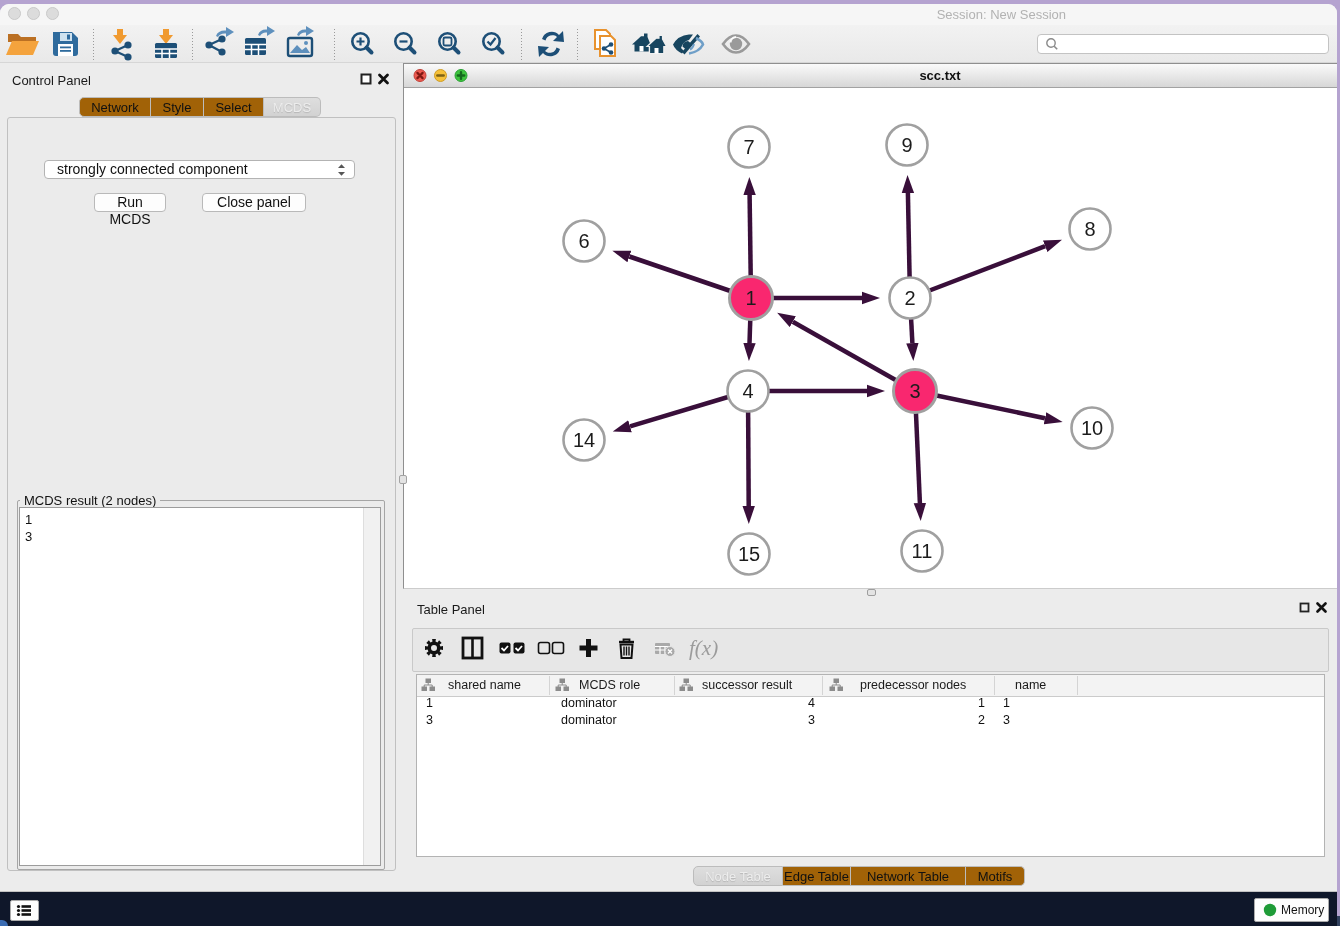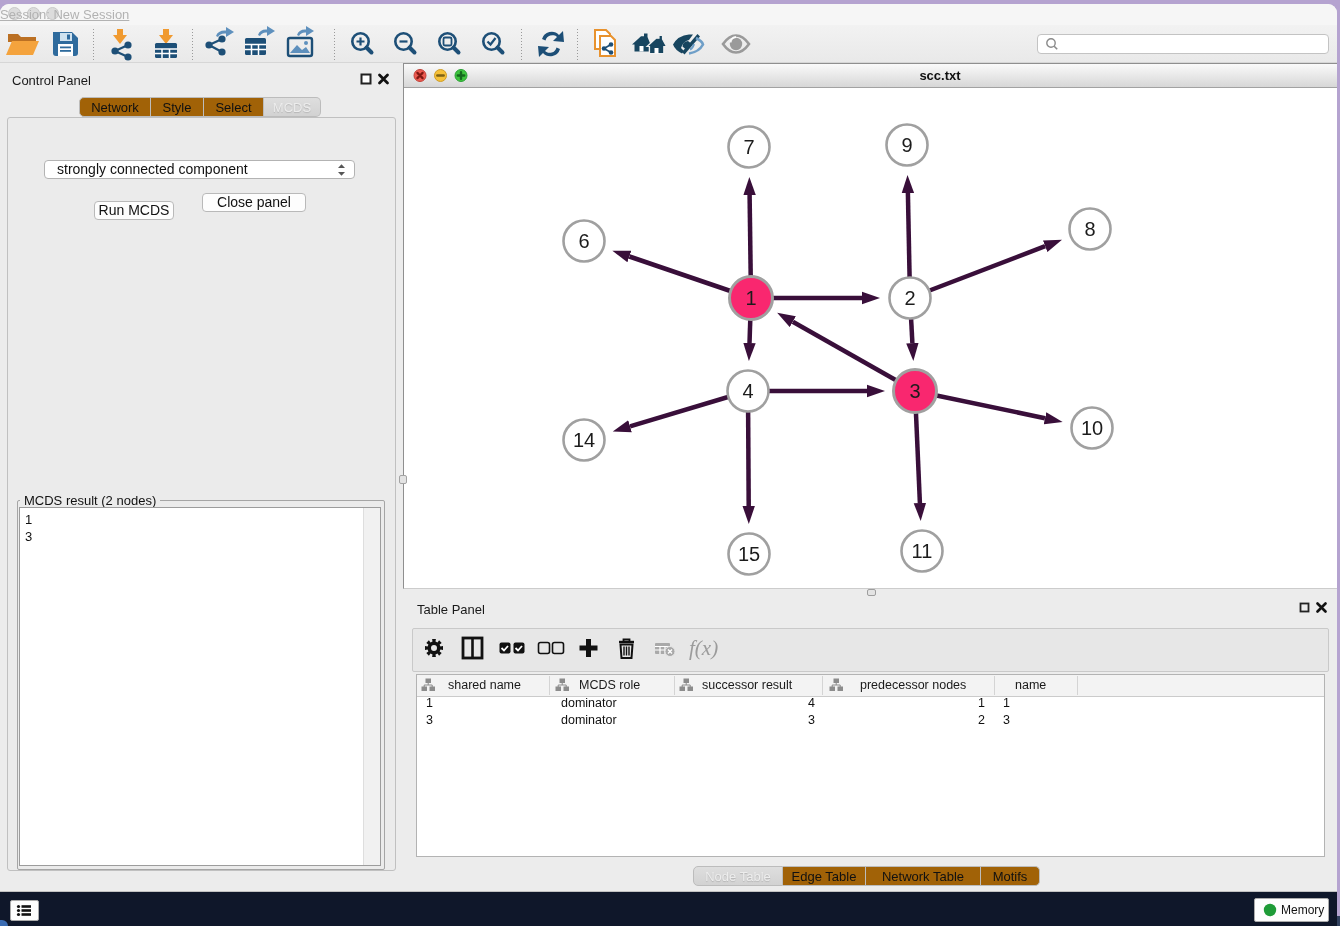--- a/index.html
+++ b/index.html
@@ -2,21 +2,21 @@
 <html><head>
 <meta charset="utf-8">
 <style>
   html,body{margin:0;padding:0;}
   body{width:1340px;height:926px;background:#b5a3d0;font-family:"Liberation Sans",sans-serif;overflow:hidden;position:relative;}
   .abs{position:absolute;}
   #win{position:absolute;left:0;top:4px;width:1337px;height:922px;background:#ececec;border-radius:9px 9px 0 0;overflow:hidden;opacity:0.999;}
   
   #titlebar{position:absolute;left:0;top:0;width:1337px;height:21px;background:#f6f6f6;border-bottom:1px solid #e6e6e6;}
   .tlc{position:absolute;top:3px;width:13px;height:13px;border-radius:50%;background:#dcdcdc;border:1px solid #c9c9c9;box-sizing:border-box;}
-  #ttext{position:absolute;left:0;top:3px;width:1066px;text-align:left;font-size:13px;color:#b2b2b2;text-decoration:underline;}
+  #ttext{position:absolute;left:0;top:3px;width:1066px;text-align:right;font-size:13px;color:#b2b2b2;}
   
   #toolbar{position:absolute;left:0;top:21px;width:1337px;height:37px;background:linear-gradient(#f2f2f2,#e9e9e9);border-bottom:1px solid #d6d6d6;}
   .tsep{position:absolute;top:24px;width:1px;height:32px;background-image:repeating-linear-gradient(#9a9a9a 0 1px,transparent 1px 3px);}
   #searchbox{position:absolute;left:1037px;top:9px;width:290px;height:18px;background:#fff;border:1px solid #c3c3c3;border-radius:4px;}
   
   #statusbar{position:absolute;left:0;top:887px;width:1337px;height:35px;background:#0f172a;border-top:1px solid #c2c2c2;}
   #listbtn{position:absolute;left:10px;top:8px;width:27px;height:19px;background:#fdfdfd;border:1px solid #ababab;border-radius:2px;}
   #membtn{position:absolute;left:1254px;top:6px;width:73px;height:22px;background:#fdfdfd;border:1px solid #ababab;border-radius:2px;font-size:12px;color:#111;}
   
   #cptitle{position:absolute;left:12px;top:69px;font-size:13px;color:#1a1a1a;}
@@ -197,21 +197,21 @@
     <div class="tab" style="width:60px;">Select</div>
     <div class="tab sel last" style="width:57px;">MCDS</div>
   </div>
   <div id="cppanel"></div>
   <div id="dropdown">strongly connected component
     <svg width="11" height="14" style="position:absolute;right:7px;top:2px;" viewBox="0 0 11 14">
       <path d="M2 5 L5.5 1.2 L9 5 Z" fill="#555"></path>
       <path d="M2 9 L5.5 12.8 L9 9 Z" fill="#555"></path>
     </svg>
   </div>
-  <div class="btn" style="left:94px;top:189px;width:80px;margin-top:8px;">Run MCDS</div>
+  <div class="btn" style="left:94px;top:189px;width:72px;">Run MCDS</div>
   <div class="btn" style="left:202px;top:189px;width:104px;">Close panel</div>
   <div id="groupbox"></div>
   <div id="grouplabel">MCDS result (2 nodes)</div>
   <div id="mcdsarea">
     <div id="mcdstext">1<br>3</div>
     <div id="mcdsscroll"></div>
   </div>
 
   <div id="netwin">
     <div id="nethead">
@@ -372,21 +372,21 @@
     <div class="cell" style="left:0;top:21px;width:568px;text-align:right;">1</div>
     <div class="cell" style="left:586px;top:21px;">1</div>
     <div class="cell" style="left:9px;top:38px;">3</div>
     <div class="cell" style="left:144px;top:38px;">dominator</div>
     <div class="cell" style="left:0;top:38px;width:398px;text-align:right;">3</div>
     <div class="cell" style="left:0;top:38px;width:568px;text-align:right;">2</div>
     <div class="cell" style="left:586px;top:38px;">3</div>
   </div>
   <div class="tabrow" style="left:693px;top:862px;">
     <div class="tab sel first" style="width:90px;">Node Table</div>
-    <div class="tab" style="width:83px;">Edge Table</div>
+    <div class="tab" style="width:68px;">Edge Table</div>
     <div class="tab" style="width:115px;">Network Table</div>
     <div class="tab last" style="width:59px;">Motifs</div>
   </div>
 
   <div id="statusbar">
     <div id="listbtn">
       <svg width="27" height="19" viewBox="0 0 27 19">
         <circle cx="7.5" cy="5.5" r="1.6" fill="#111"></circle>
         <circle cx="7.5" cy="9.5" r="1.6" fill="#111"></circle>
         <circle cx="7.5" cy="13.5" r="1.6" fill="#111"></circle>

